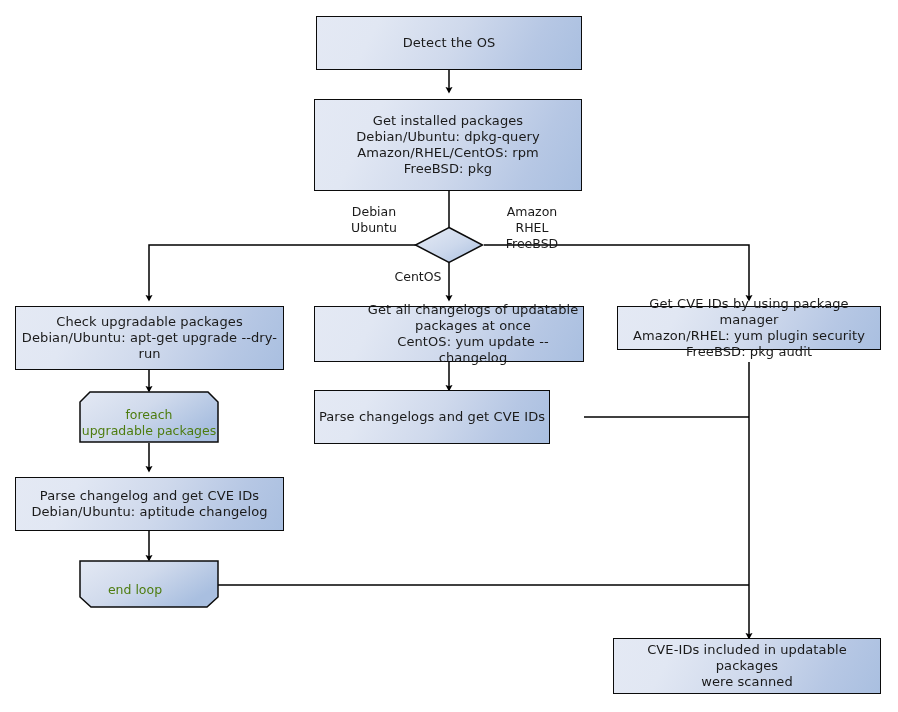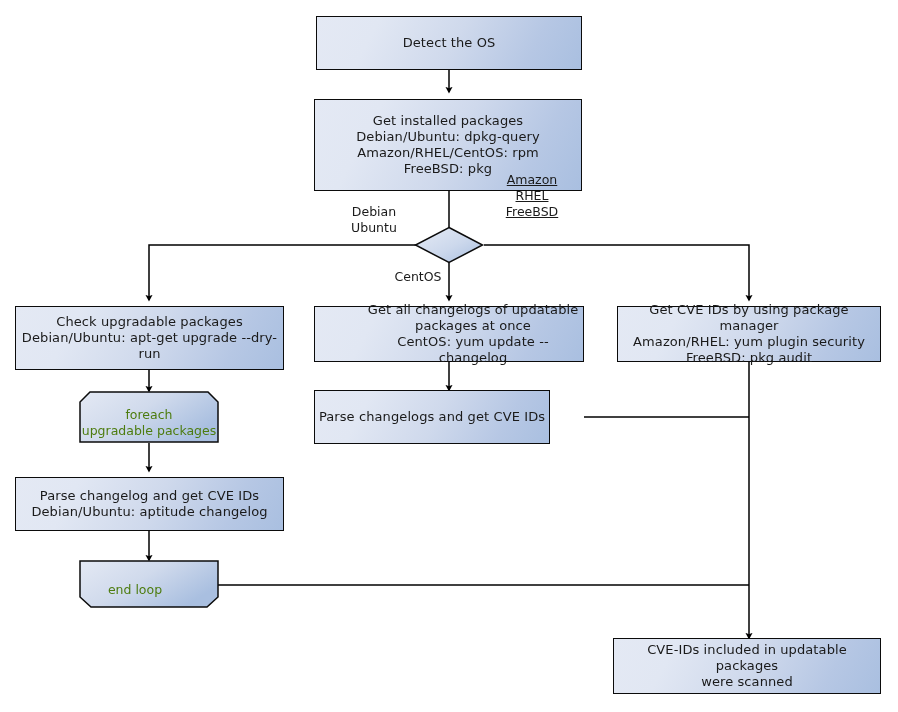--- a/index.html
+++ b/index.html
@@ -135,33 +135,33 @@
         </linearGradient>
       </defs>
       <polygon points="35,1.5 68.5,19 35,36.5 1.5,19" fill="url(#gradDiamond)" stroke="#0b0b0b" stroke-width="1.5"></polygon>
     </svg>
     <div class="shape-label"></div>
   </div>
 
   <div class="edge-label el-left" style="left:336px; top:204px; width:76px;">Debian
 Ubuntu</div>
 
-  <div class="edge-label el-right" style="left:490px; top:172px; width:84px;text-decoration:underline;">Amazon
+  <div class="edge-label el-right" style="left:490px; top:204px; width:84px;">Amazon
 RHEL
 FreeBSD</div>
 
   <div class="edge-label" style="left:392px; top:269px; width:52px; text-align:center;">CentOS</div>
 
   <div class="node process" style="left:15px; top:306px; width:269px; height:64px;">Check upgradable packages
 Debian/Ubuntu: apt-get upgrade --dry-run</div>
 
   <div class="node process" style="left:314px; top:306px; width:270px; height:56px;padding-left:48px;">Get all changelogs of updatable packages at once
 CentOS: yum update --changelog</div>
 
-  <div class="node process" style="left:617px; top:306px; width:264px; height:56px;">Get CVE IDs by using package manager
+  <div class="node process" style="left:617px; top:306px; width:264px; height:44px;">Get CVE IDs by using package manager
 Amazon/RHEL: yum plugin security
 FreeBSD: pkg audit</div>
 
   <div class="shape-wrap" style="left:79px; top:391px; width:140px; height:52px;">
     <svg width="140" height="52" viewBox="0 0 140 52">
       <defs>
         <linearGradient id="gradLoopA" x1="0" y1="0" x2="1" y2="0.55">
           <stop offset="0%" stop-color="#e4e9f4"></stop>
           <stop offset="50%" stop-color="#d0dAec"></stop>
           <stop offset="100%" stop-color="#a9bfe0"></stop>

